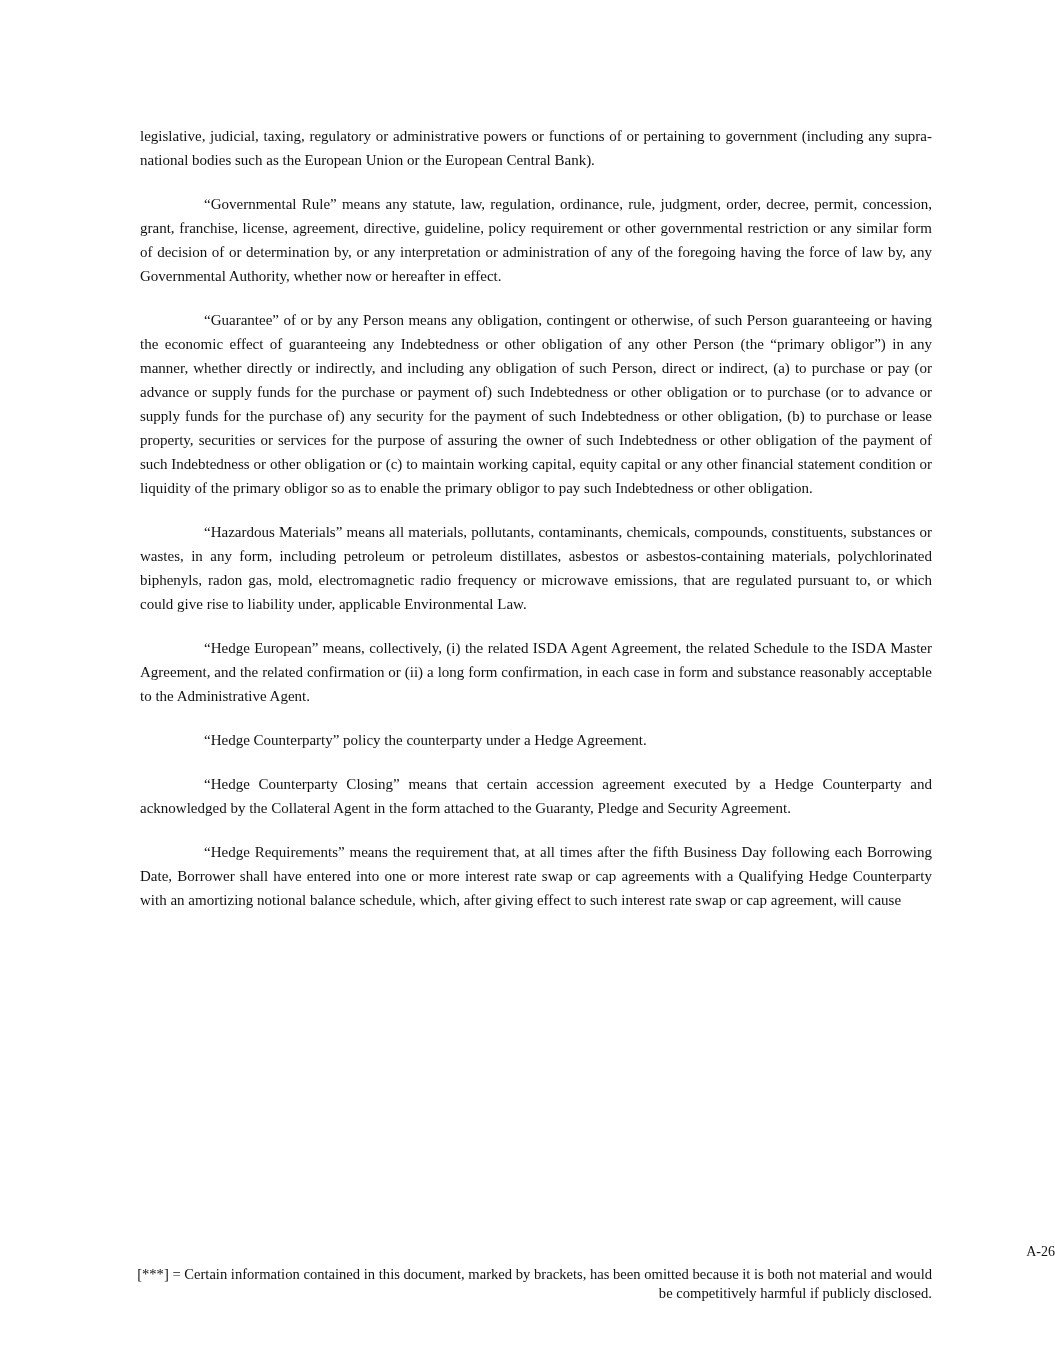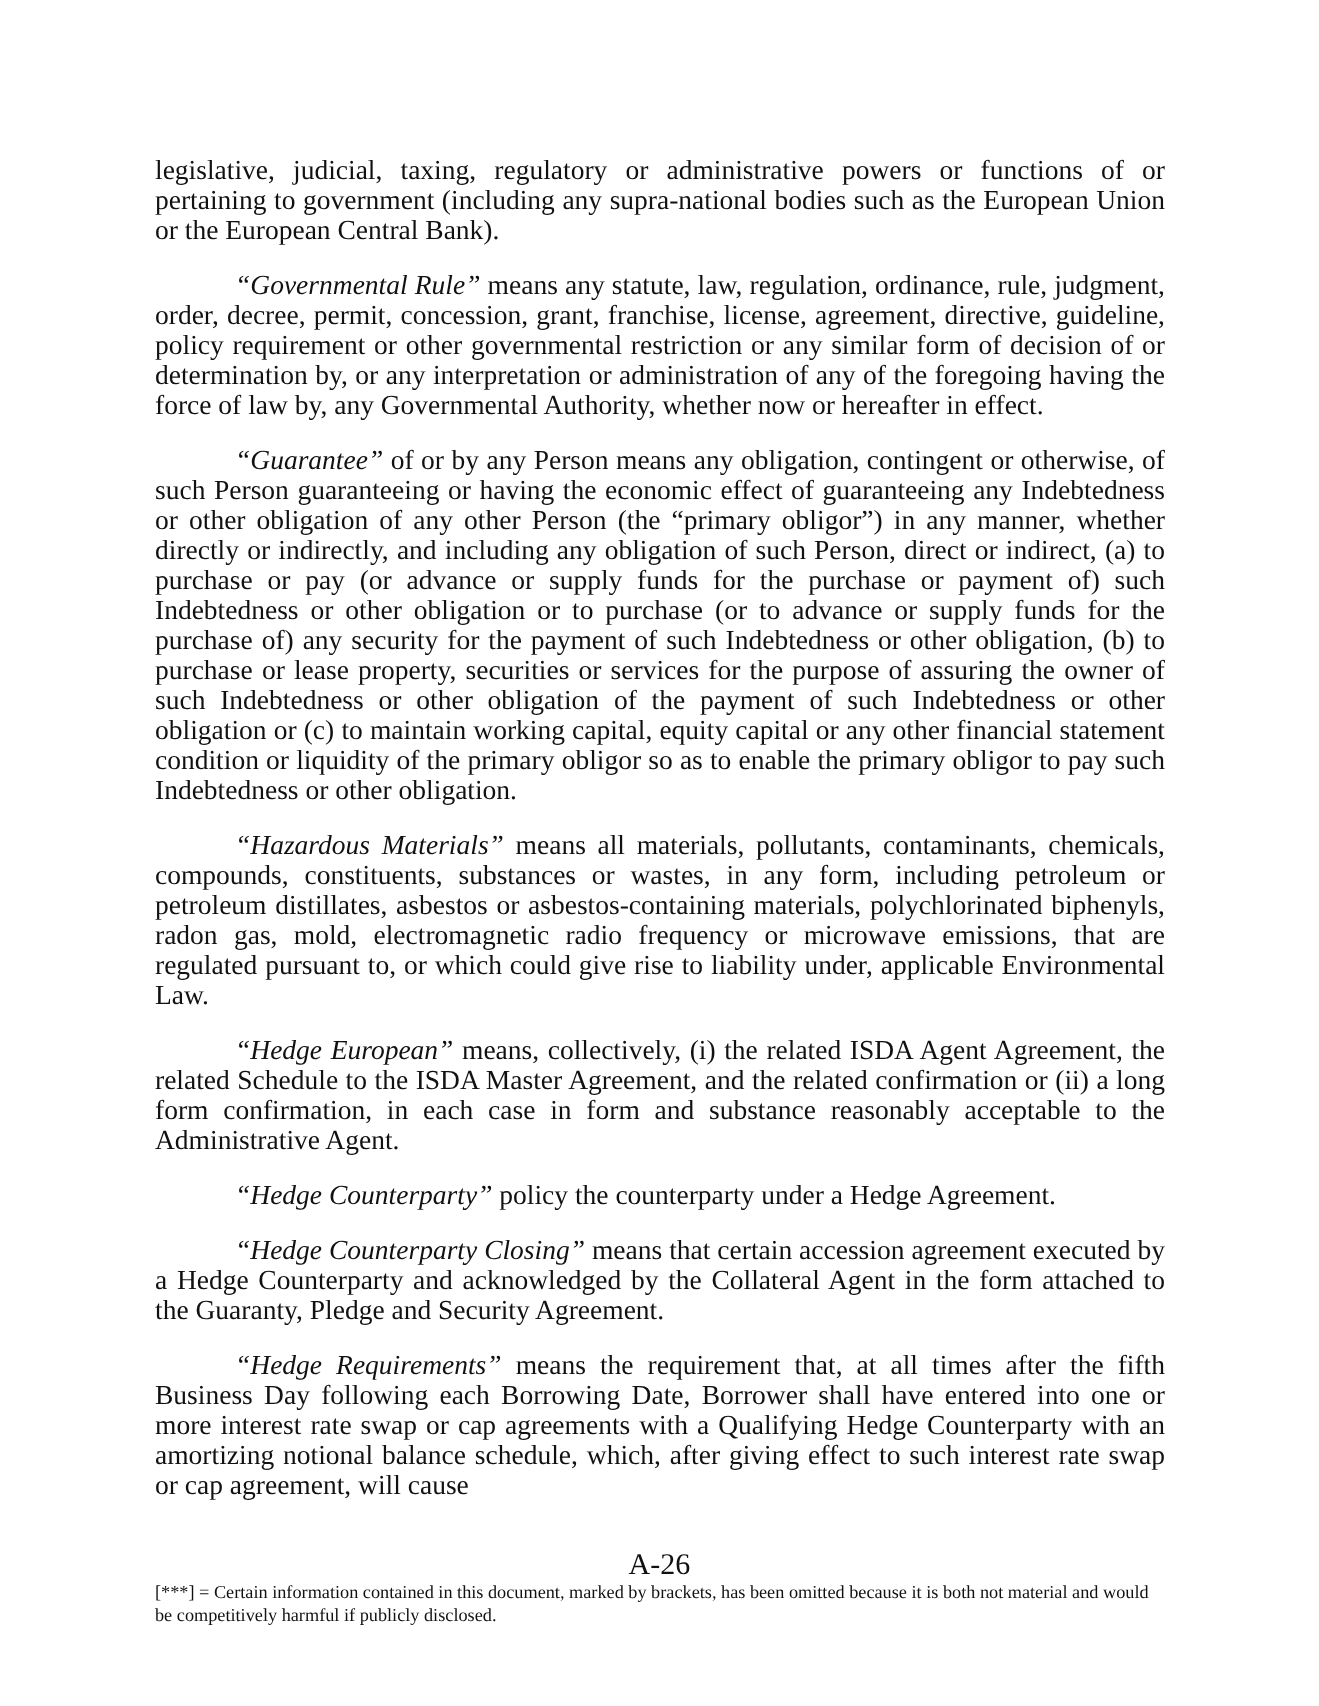--- a/index.html
+++ b/index.html
@@ -15,48 +15,47 @@
       font-family: "Liberation Serif", "DejaVu Serif", serif;
       color: #111111;
     }
     .page {
       position: absolute;
       left: 124px;
       top: 124px;
       width: 808px;
     }
     .para {
-      font-size: 22px;
+      font-size: 15px;
       line-height: 24px;
       text-align: justify;
-      margin: 0 0 20px 0;
+      margin: 0 0 20px 16px;
     }
     .para.indent {
       text-indent: 64px;
     }
     .term {
-      font-style: italic;
     }
     .page-number {
       position: absolute;
       left: 0;
       top: 1240px;
       width: 1055px;
-      text-align: center;
-      font-size: 24px;
+      text-align: right;
+      font-size: 14px;
       line-height: 24px;
     }
     .footnote {
       position: absolute;
       left: 124px;
       top: 1265px;
       width: 808px;
       font-size: 14.6px;
       line-height: 19px;
-      text-align: left;
+      text-align: right;
     }
   </style>
 </head>
 <body>
 
 <div class="page">
   <p class="para">legislative, judicial, taxing, regulatory or administrative powers or functions of or pertaining to government (including any supra-national bodies such as the European Union or the European Central Bank).</p>
 
   <p class="para indent"><span class="term">“Governmental Rule”</span><span> means any statute, law, regulation, ordinance, rule, judgment, order, decree, permit, concession, grant, franchise, license, agreement, directive, guideline, policy requirement or other governmental restriction or any similar form of decision of or determination by, or any interpretation or administration of any of the foregoing having the force of law by, any Governmental Authority, whether now or hereafter in effect.</span></p>
 

